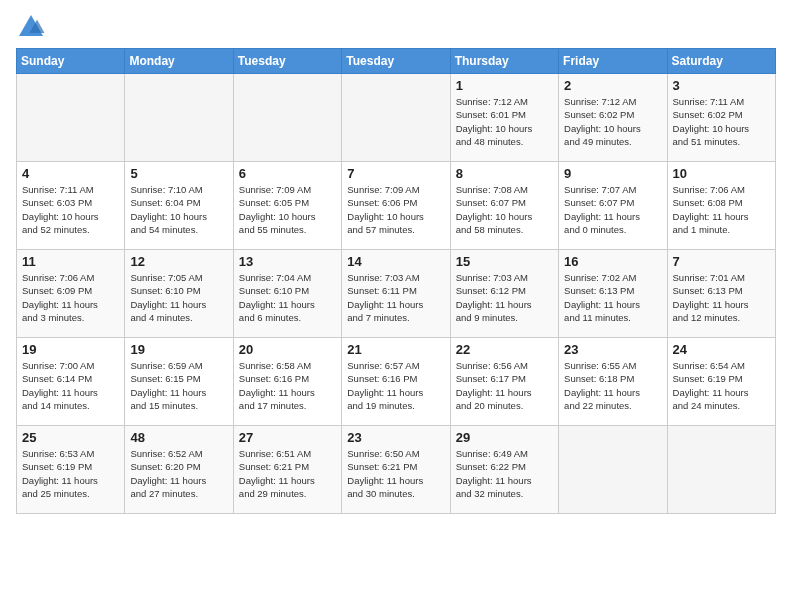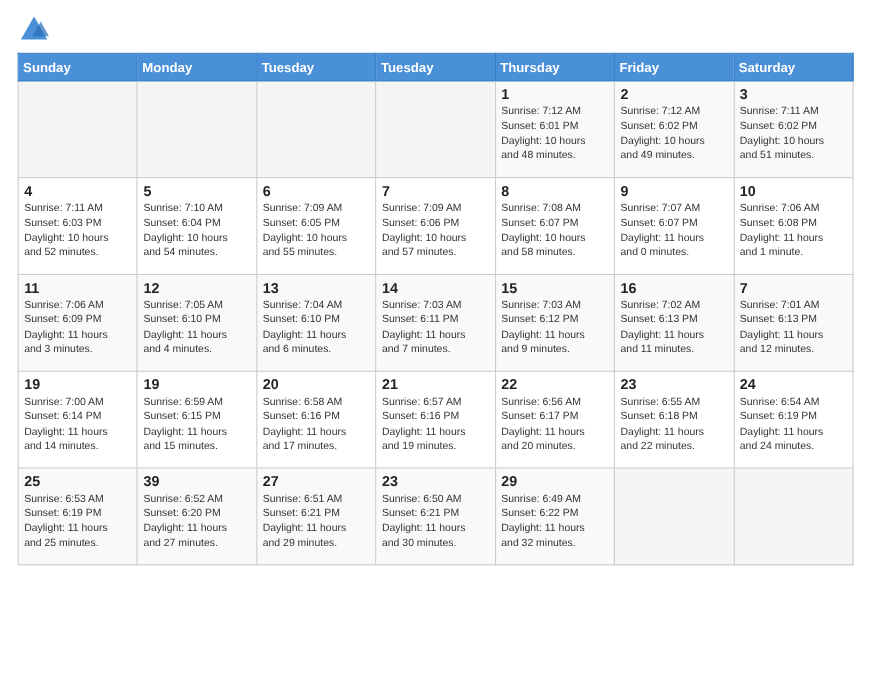--- a/index.html
+++ b/index.html
@@ -231,21 +231,21 @@
             <span class="day-number">24</span>
             <div class="day-info">Sunrise: 6:54 AM<br>Sunset: 6:19 PM<br>Daylight: 11 hours<br>and 24 minutes.</div>
           </td>
         </tr>
         <tr>
           <td>
             <span class="day-number">25</span>
             <div class="day-info">Sunrise: 6:53 AM<br>Sunset: 6:19 PM<br>Daylight: 11 hours<br>and 25 minutes.</div>
           </td>
           <td>
-            <span class="day-number">39</span>
+            <span class="day-number">48</span>
             <div class="day-info">Sunrise: 6:52 AM<br>Sunset: 6:20 PM<br>Daylight: 11 hours<br>and 27 minutes.</div>
           </td>
           <td>
             <span class="day-number">27</span>
             <div class="day-info">Sunrise: 6:51 AM<br>Sunset: 6:21 PM<br>Daylight: 11 hours<br>and 29 minutes.</div>
           </td>
           <td>
             <span class="day-number">23</span>
             <div class="day-info">Sunrise: 6:50 AM<br>Sunset: 6:21 PM<br>Daylight: 11 hours<br>and 30 minutes.</div>
           </td>

